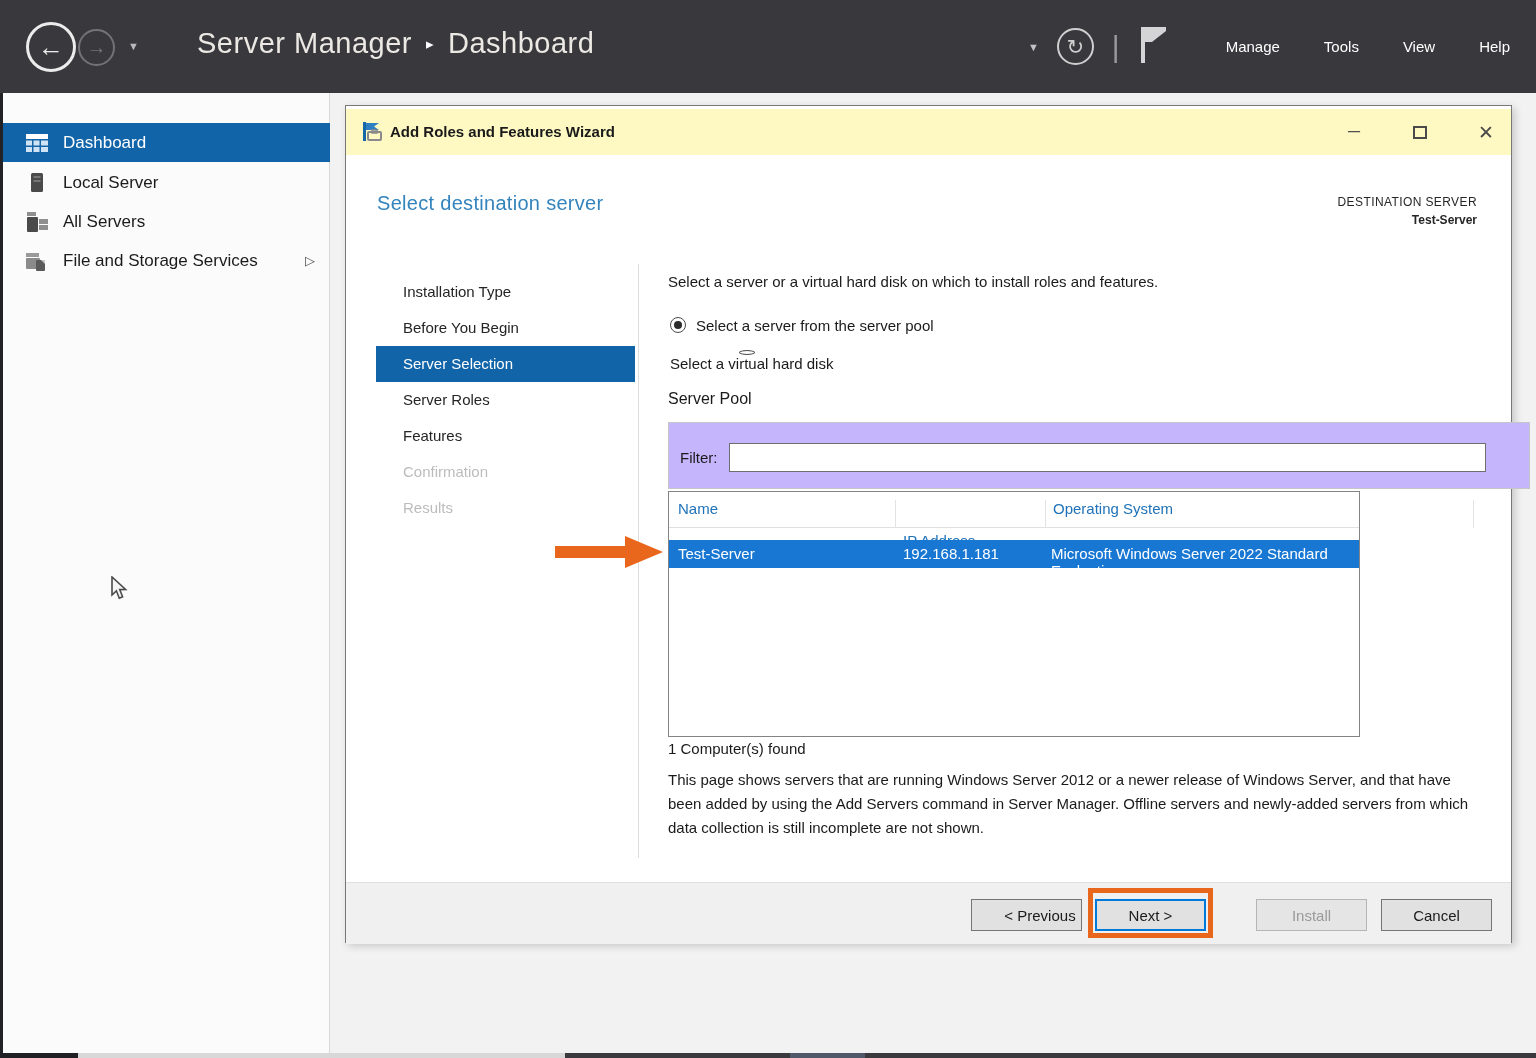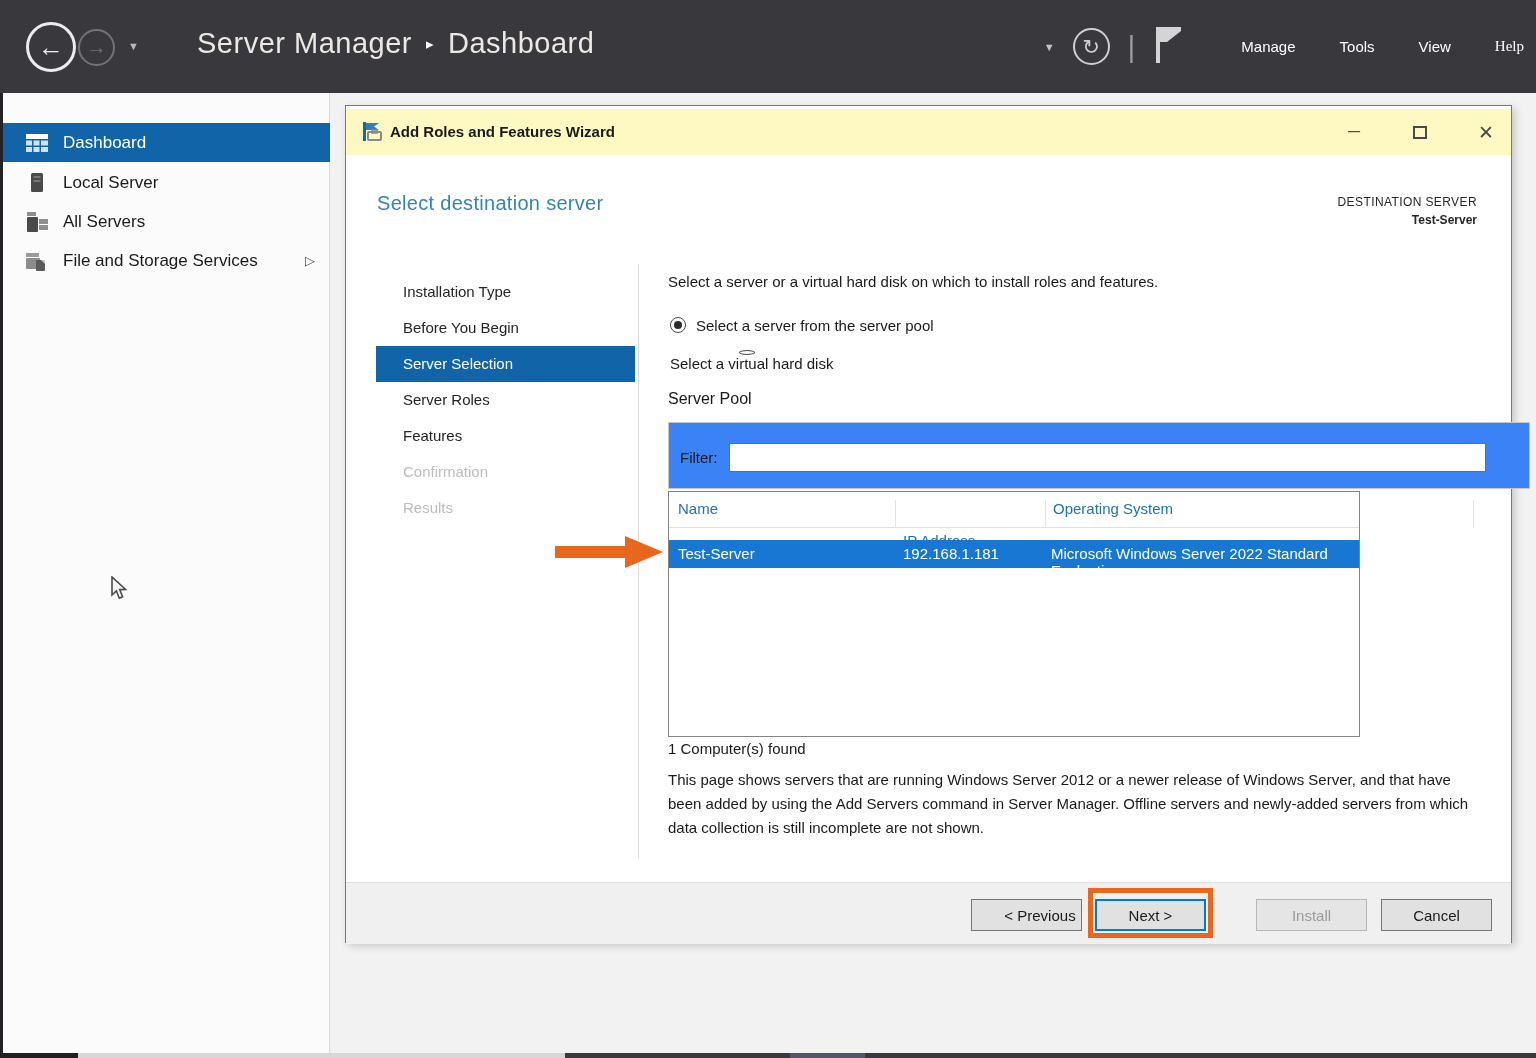--- a/index.html
+++ b/index.html
@@ -13,21 +13,21 @@
   .fwd-btn  { left:78px; top:29px; width:37px; height:37px; border:2px solid #737377; color:#737377; font-size:20px; }
   .nav-caret { position:absolute; left:128px; top:40px; color:#b9b9bd; font-size:11px; }
   .crumbs { position:absolute; left:197px; top:27px; font-size:29px; font-weight:300; letter-spacing:.5px; }
   .crumb-sep { font-size:15px; margin:0 14px; position:relative; top:-4px; color:#ffffff; }
   .top-right { position:absolute; right:0; top:0; height:93px; display:flex; align-items:center; }
   .tr-caret { color:#c3c3c7; font-size:11px; margin-right:18px; }
   .refresh-circle { width:37px; height:37px; border:2px solid #cfcfcf; border-radius:50%; color:#cfcfcf; font-size:21px; display:flex; align-items:center; justify-content:center; margin-right:18px; }
   .pipe-sep { color:#9a9a9e; font-size:30px; font-weight:300; margin-right:18px; }
   .flag-wrap { margin-right:36px; }
   .menu-item { color:#ffffff; font-size:15px; margin:0 22px; cursor:default; }
-  .menu-item:last-child { margin-right:12px;font-family:Liberation Serif, serif; }
+  .menu-item:last-child { margin-right:26px; }
 
   
   .left-edge { position:absolute; left:0; top:93px; width:3px; height:960px; background:#232327; }
   .sidebar { position:absolute; left:3px; top:93px; width:327px; height:960px; background:#fbfbfb; border-right:1px solid #d9d9d9; }
   .side-item { position:absolute; left:0; width:327px; height:39px; display:flex; align-items:center; font-size:17px; color:#1b1b1b; }
   .side-item .ic { width:24px; margin-left:22px; margin-right:14px; display:flex; justify-content:center; }
   .side-item.selected { background:#1264a9; color:#ffffff; }
   .side-expander { position:absolute; left:302px; font-size:13px; color:#4a4a4a; }
 
   
@@ -53,21 +53,21 @@
   .v-sep { position:absolute; left:292px; top:158px; width:1px; height:594px; background:#dcdcdc; }
 
   .content { position:absolute; left:322px; top:0; width:826px; }
   .intro { position:absolute; left:0; top:167px; font-size:15px; color:#1a1a1a; }
   .radio-row { position:absolute; left:2px; height:22px; display:flex; align-items:center; font-size:15px; color:#1a1a1a; }
   .radio-row.r1 { top:208px; } .radio-row.r2 { top:244px;flex-direction:column; }
   .radio { width:16px; height:16px; border:1px solid #4b4b4b; border-radius:50%; margin-right:10px; background:#fff; display:flex; align-items:center; justify-content:center; }
   .radio .dot { width:8px; height:8px; border-radius:50%; background:#2b2b2b; }
   .pool-title { position:absolute; left:0; top:284px; font-size:16px; color:#1a1a1a; }
 
-  .filter-panel { position:absolute; left:0; top:316px; width:862px; height:67px; background:#3b82f6; border:1px solid #c6c6c6; }
+  .filter-panel { position:absolute; left:0; top:316px; width:862px; height:67px; background:#c4b5fd; border:1px solid #c6c6c6; }
   .filter-label { position:absolute; left:11px; top:26px; font-size:15px; color:#1a1a1a; }
   .filter-input { position:absolute; left:60px; top:20px; width:757px; height:29px; border:1px solid #6e6e6e; background:#ffffff; font-size:14px; padding:0 6px; font-family:"Liberation Sans",sans-serif; }
 
   .pool-table { position:absolute; left:0; top:385px; width:692px; height:246px; background:#ffffff; border:1px solid #848484; }
   .tbl-header { position:absolute; left:0; top:0; width:100%; height:36px; border-bottom:1px solid #e0e0e0; }
   .tbl-header span { position:absolute; top:8px; font-size:15px; color:#2073b8; }
   .col-sep { position:absolute; top:4px; width:1px; height:28px; background:#e3e3e3; }
   .tbl-row-selected { position:absolute; left:0; top:48px; width:100%; height:28px; background:#1777d3; }
   .tbl-row-selected span { position:absolute; top:5px; font-size:15px; color:#ffffff; }
 

